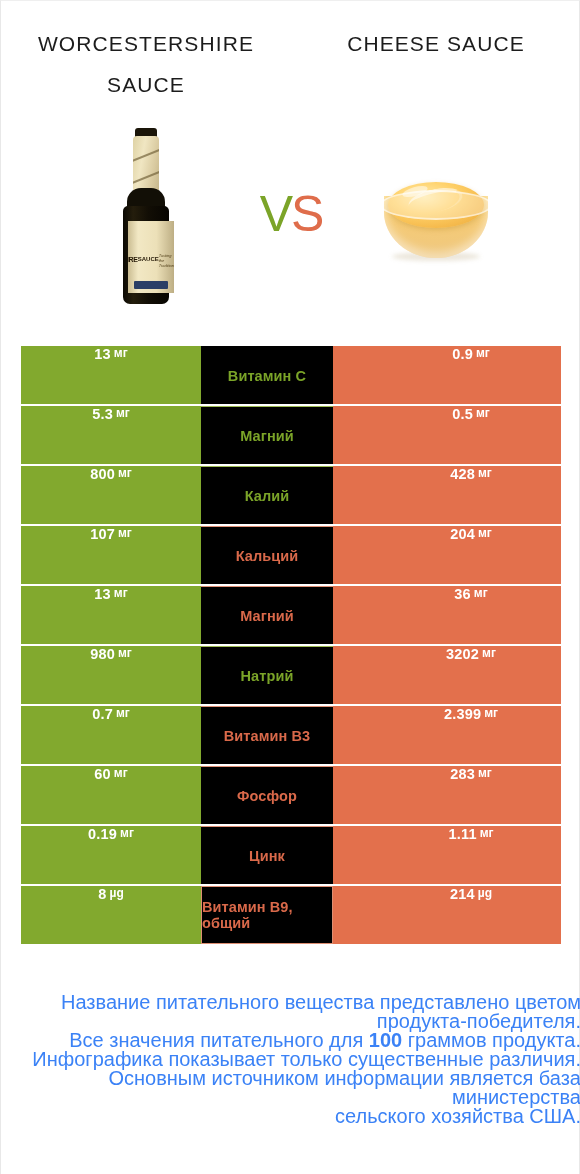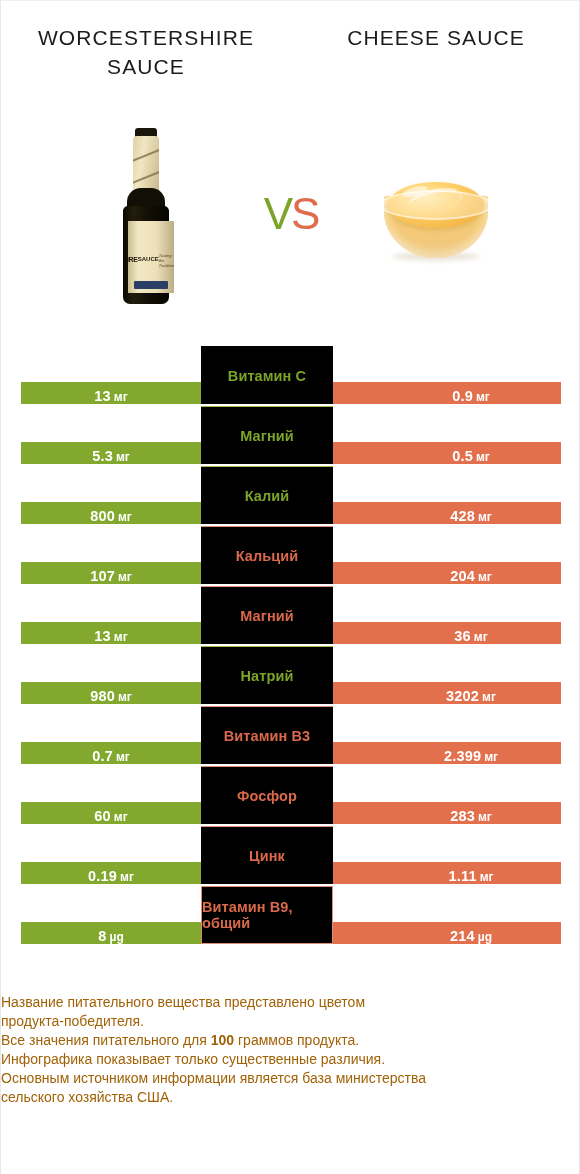--- a/index.html
+++ b/index.html
@@ -39,21 +39,21 @@
   .title-col {
     flex: 0 0 50%;
     display: flex;
     align-items: flex-start;
     justify-content: center;
     text-align: center;
   }
   .title-text {
     font-family: "Liberation Sans", sans-serif;
     font-size: 21px;
-    line-height: 29px;
+    line-height: 41px;
     letter-spacing: 1.1px;
     font-weight: 300;
     color: #1c1c1c;
     text-transform: uppercase;
     max-width: 250px;
   }
   .title-left .title-text { max-width: 235px; }
 
   
   .band {
@@ -167,21 +167,21 @@
 
   
   .vs {
     position: absolute;
     top: 0; left: 0; width: 580px; height: 205px;
     display: flex; align-items: center; justify-content: center;
     pointer-events: none;
   }
   .vs-inner {
     font-family: "Liberation Sans", sans-serif;
-    font-size: 44px;
+    font-size: 50px;
     font-weight: 300;
     letter-spacing: -2px;
     line-height: 1;
     transform: translateY(-2px);
   }
   .vs-v { color: #7ba428; }
   .vs-s { color: #df6d4b; }
 
   
   .bowl {
@@ -250,27 +250,26 @@
   .row {
     display: flex;
     height: 58px;
     margin-bottom: 2px;
   }
   .row:last-child { margin-bottom: 0; }
 
   .cell-val {
     flex: 0 0 180px;
     display: flex;
-    align-items: flex-end;
+    align-items: flex-start;
     justify-content: center;
     color: #ffffff;
     font-size: 14.5px;
     font-weight: bold;
     letter-spacing: .2px;
-    margin-top: 36px;
   }
   .cell-left  { background: #82a92e; }
   .cell-right { background: #e3704c; padding-left: 48px; }
   .cell-val .unit {
     font-size: 12px;
     font-weight: bold;
     margin-left: 3px;
     letter-spacing: 0;
   }
 
@@ -292,23 +291,23 @@
   .row:last-child .cell-name {
     border: 1px solid #dd8e72;
   }
 
   
   .note {
     position: absolute;
     left: 0;
     top: 992px;
     width: 580px;
-    text-align: left;
-    color: #a16207;
-    font-size: 14px;
+    text-align: right;
+    color: #3b82f6;
+    font-size: 20px;
     line-height: 19px;
     font-weight: 300;
   }
   .note .b { font-weight: bold; }
 </style>
 </head>
 <body>
 
 <div class="page">
 

